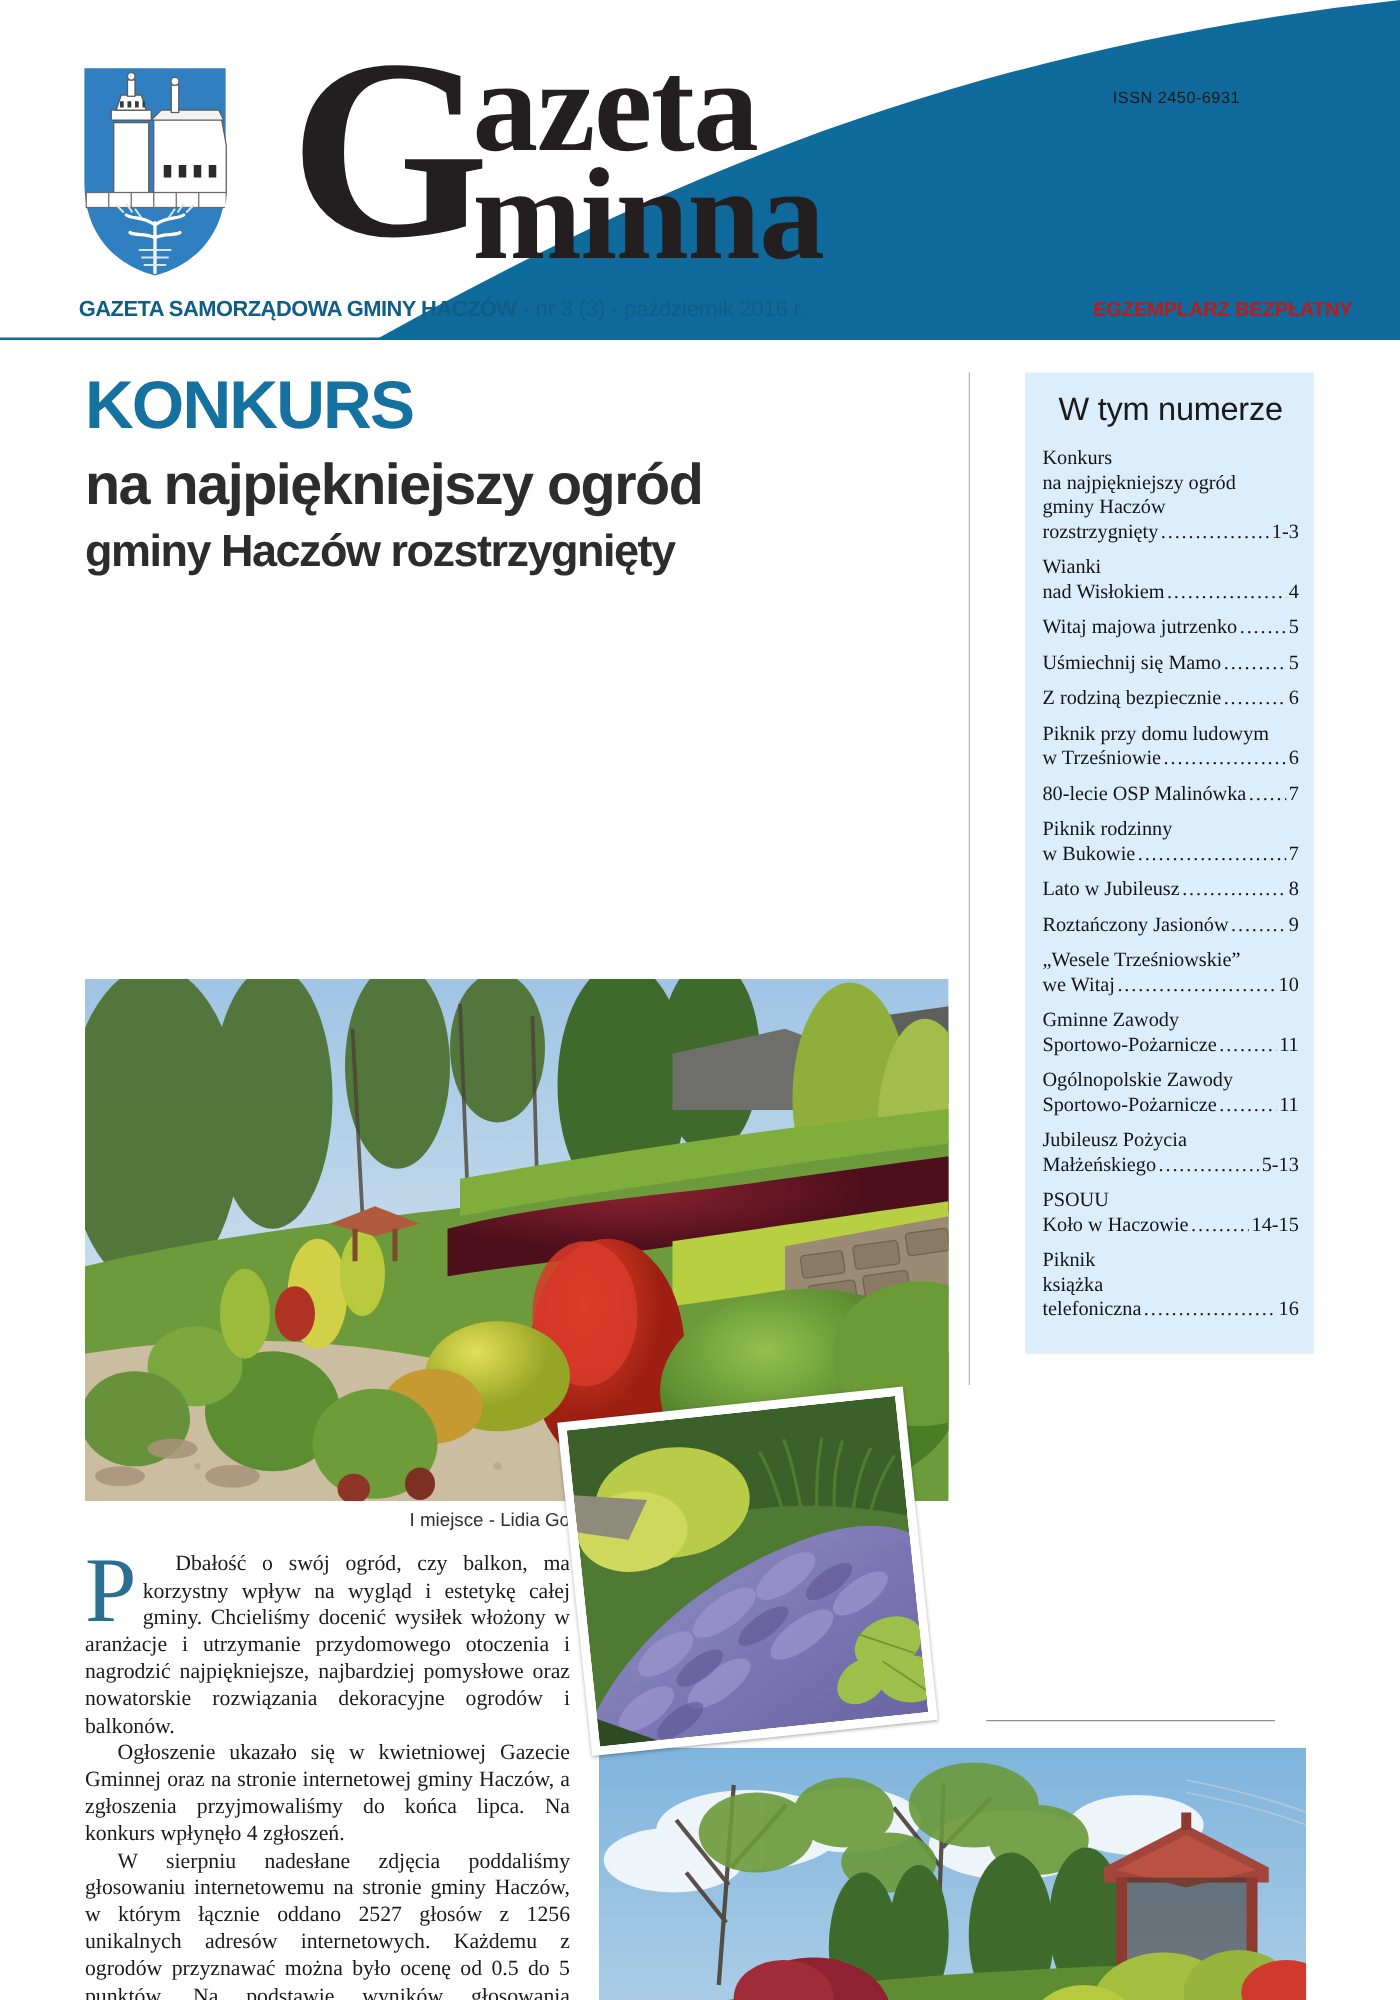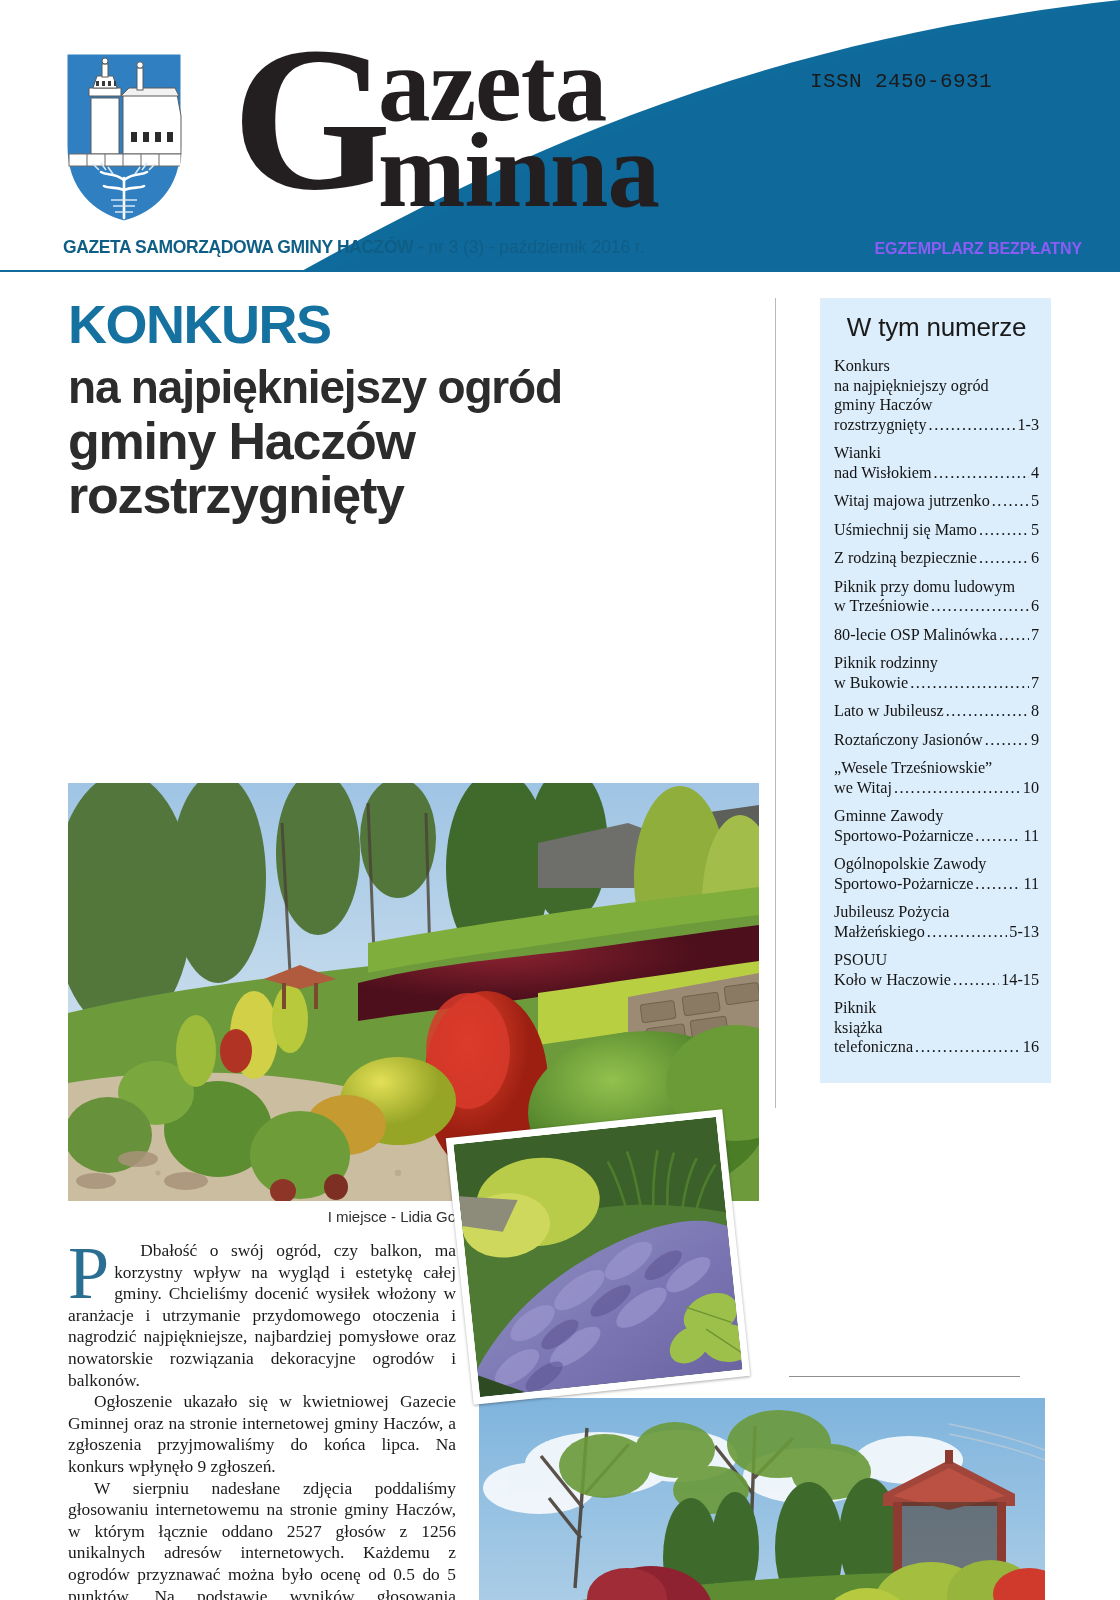--- a/index.html
+++ b/index.html
@@ -53,22 +53,22 @@
     top: 38px;
     width: 600px;
     height: 190px;
   }
   .logo-svg { width: 600px; height: 190px; display:block; }
 
   .issn {
     position: absolute;
     right: 128px;
     top: 70px;
-    font-family: Liberation Mono, monospace;
-    font-size: 21px;
+    font-family: Liberation Sans, sans-serif;
+    font-size: 13px;
     letter-spacing: 0.4px;
     color: #1a1a1a;
     white-space: nowrap;
   }
 
   .strapline {
     position: absolute;
     left: 63px;
     top: 237px;
     font-family: "Liberation Sans", sans-serif;
@@ -80,21 +80,21 @@
   .strapline .lead { font-weight: 600; letter-spacing: -0.4px; }
   .strapline .tail { font-weight: 400; }
 
   .free-copy {
     position: absolute;
     right: 38px;
     top: 240px;
     font-family: "Liberation Sans", sans-serif;
     font-weight: 700;
     font-size: 16px;
-    color: #8b5cf6;
+    color: #b91c1c;
     letter-spacing: -0.1px;
     white-space: nowrap;
   }
 
   .mast-rule {
     position: absolute;
     left: 0; top: 270px;
     width: 1120px; height: 3px;
     background: #0f6b9b;
   }
@@ -128,21 +128,21 @@
     font-weight: 700;
     font-size: 46px;
     line-height: 54px;
     color: #2c2c2c;
     letter-spacing: -1.2px;
     margin-top: 6px;
   }
   .headline-3 {
     font-family: "Liberation Sans", sans-serif;
     font-weight: 700;
-    font-size: 52px;
+    font-size: 36px;
     line-height: 54px;
     color: #2c2c2c;
     letter-spacing: -1.2px;
   }
 
   
   .photo-main {
     position: absolute;
     left: 68px;
     top: 511px;
@@ -495,21 +495,21 @@
           <ellipse cx="28" cy="398" rx="20" ry="8"></ellipse>
         </g>
       </svg>
     </div>
 
     <div class="photo-caption">I miejsce - Lidia Gorczyca</div>
 
     <div class="article">
       <p class="first"><span class="dropcap">P</span></p>
       <p><span>Dbałość o swój ogród, czy balkon, ma korzystny wpływ na wygląd i estetykę całej gminy. Chcieliśmy docenić wysiłek włożony w aranżacje i utrzymanie przydomowego otoczenia i nagrodzić najpiękniejsze, najbardziej pomysłowe oraz nowatorskie rozwiązania dekoracyjne ogrodów i balkonów.</span></p>
-      <p><span>Ogłoszenie ukazało się w kwietniowej Gazecie Gminnej oraz na stronie internetowej gminy Haczów, a zgłoszenia przyjmowaliśmy do końca lipca. Na konkurs wpłynęło 9 zgłoszeń.</span></p>
+      <p><span>Ogłoszenie ukazało się w kwietniowej Gazecie Gminnej oraz na stronie internetowej gminy Haczów, a zgłoszenia przyjmowaliśmy do końca lipca. Na konkurs wpłynęło 4 zgłoszeń.</span></p>
       <p><span>W sierpniu nadesłane zdjęcia poddaliśmy głosowaniu internetowemu na stronie gminy Haczów, w którym łącznie oddano 2527 głosów z 1256 unikalnych adresów internetowych. Każdemu z ogrodów przyznawać można było ocenę od 0.5 do 5 punktów. Na podstawie wyników głosowania obliczona została średnia głosów i wyłonione zostały trzy najpiękniejsze ogrody naszej gminy.</span></p>
     </div>
 
     <div class="photo-tilt">
       <div class="inner">
         <svg class="scene" viewBox="0 0 264 254" preserveAspectRatio="xMidYMid slice">
           <defs>
             <linearGradient id="lavG" x1="0" y1="0" x2="1" y2="1">
               <stop offset="0%" stop-color="#8e8fc2"></stop>
                 <stop offset="55%" stop-color="#7c77b4"></stop>

